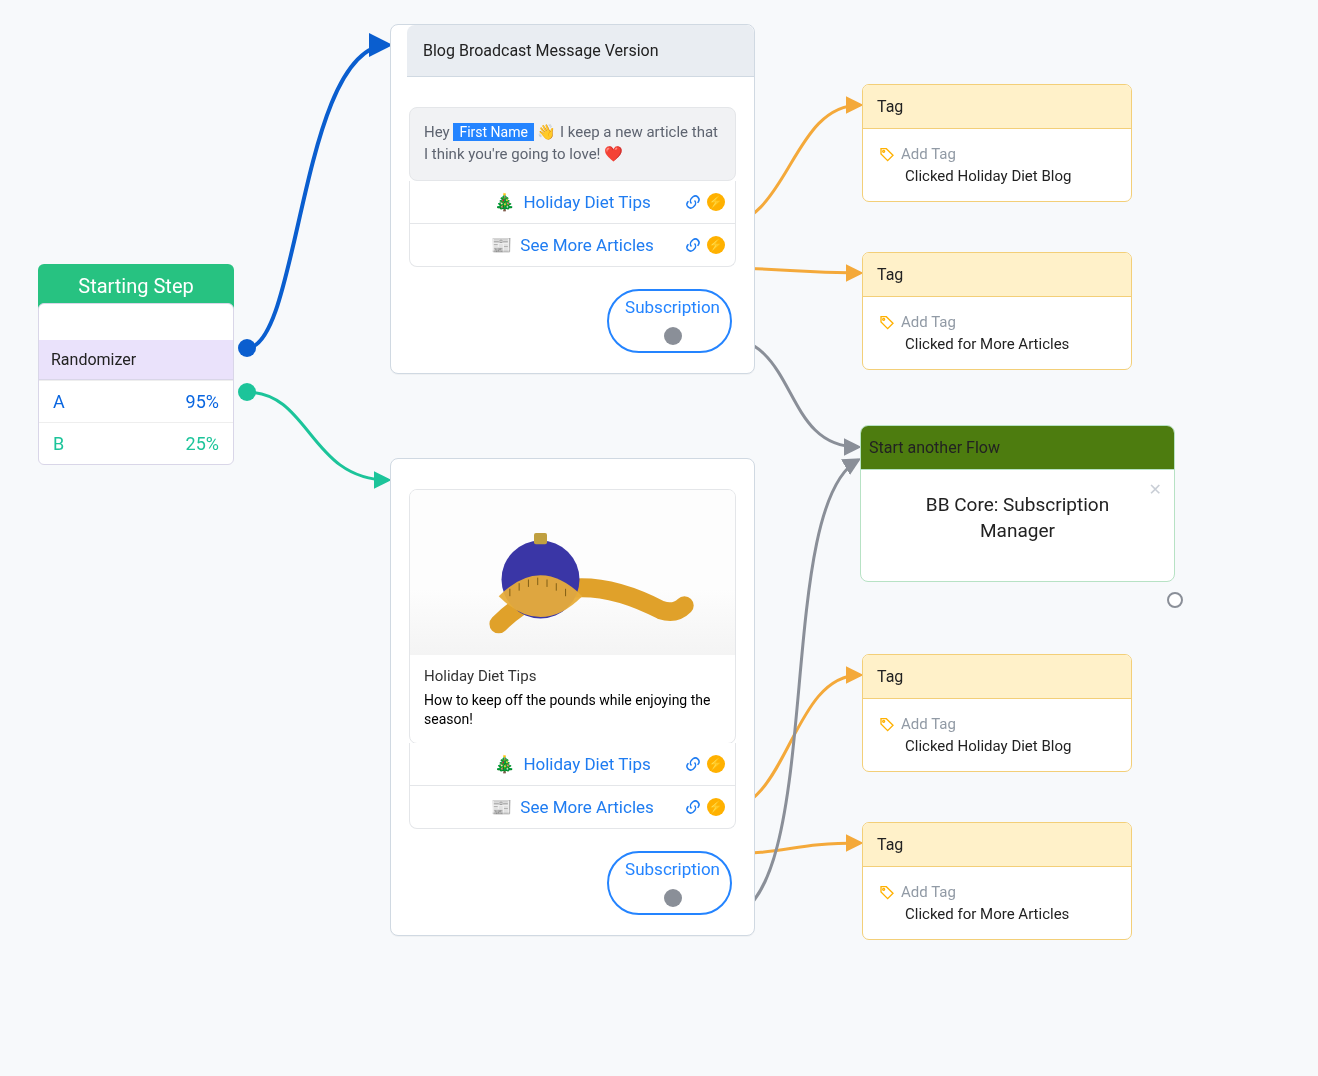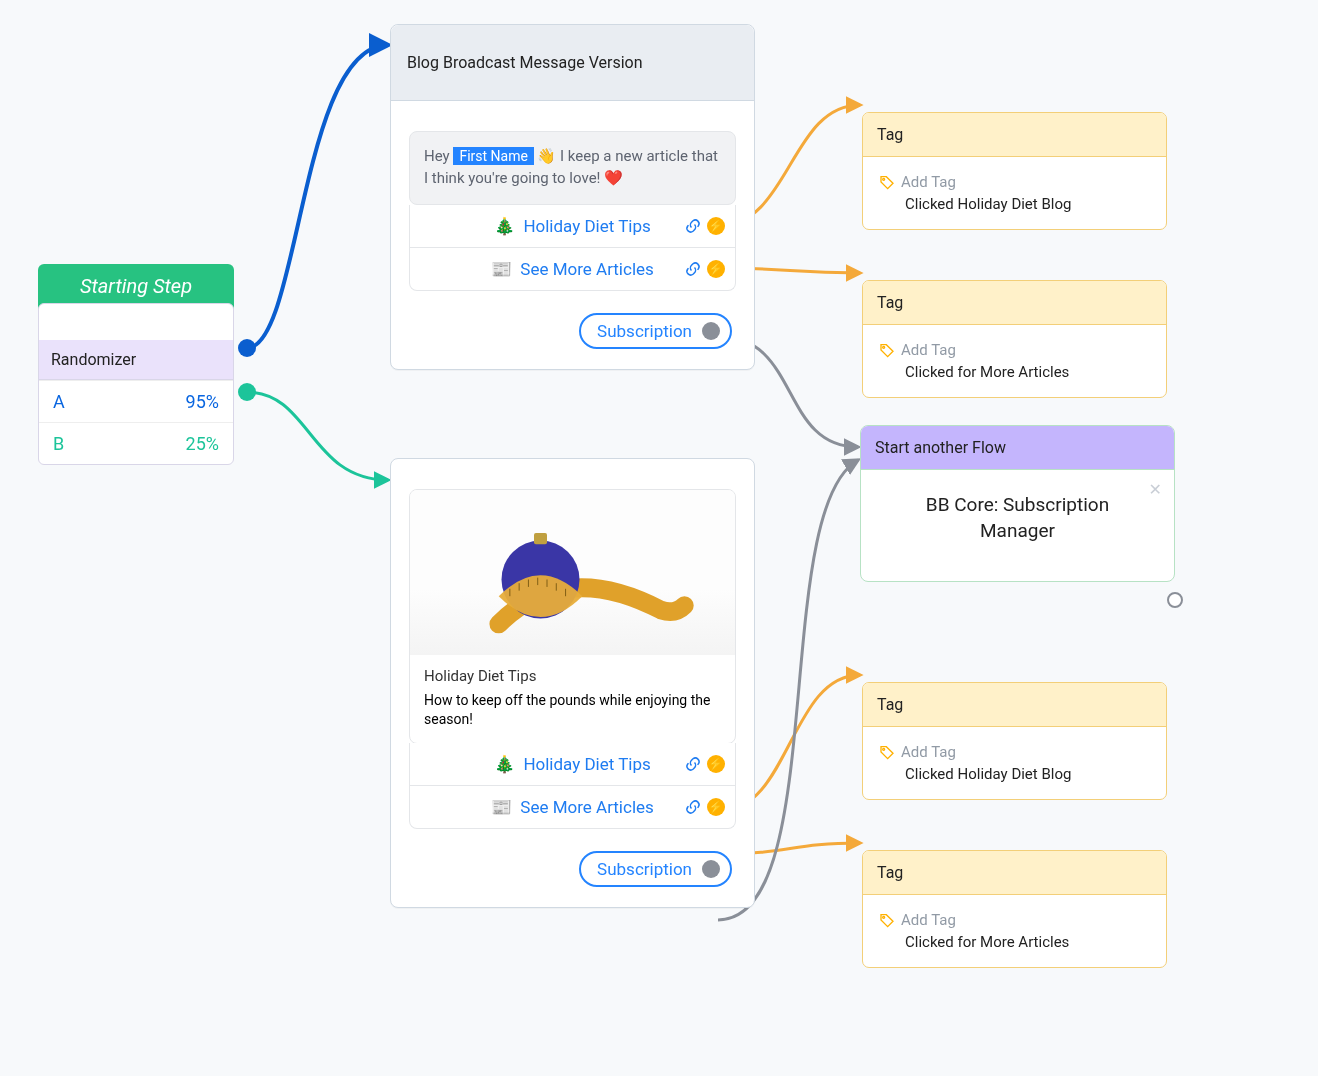--- a/index.html
+++ b/index.html
@@ -29,21 +29,20 @@
     left: 38px; top: 264px;
     width: 196px;
   }
   .starter-pill {
     background: #27c281;
     color: #fff;
     font-size: 20px;
     text-align: center;
     padding: 10px 0 23px 0;
     border-radius: 6px;
-    font-style: italic;
   }
   .randomizer {
     position: relative;
     margin-top: -18px;
     border: 1px solid #d9d6e8;
     border-radius: 6px;
     background: #fff;
     overflow: hidden;
   }
   .randomizer-head {
@@ -71,22 +70,23 @@
     width: 365px;
     border: 1px solid #d0d9e2;
     border-radius: 8px;
     background: #fff;
     box-shadow: 0 1px 0 rgba(0,0,0,.03);
   }
   .msgblock-head {
     background: #e9edf2;
     border-bottom: 1px solid #d0d9e2;
     border-radius: 8px 8px 0 0;
-    padding: 28px 16px;
+    padding: 16px 16px;
     font-size: 16px;
+    margin-left: 16px;
   }
   .msgblock-body { padding: 30px 18px 20px 18px; }
 
   .bubble {
     background: #f1f2f4;
     border: 1px solid #e4e6e9;
     border-radius: 8px;
     padding: 14px;
     font-size: 15px;
     color: #5e6470;
@@ -132,36 +132,36 @@
   .sub-pill {
     display: inline-flex; align-items:center; gap:10px;
     border: 2px solid #2484ff;
     border-radius: 999px;
     color: #2484ff;
     font-size: 17px;
     padding: 6px 10px 6px 16px;
     float: right;
     margin-top: 22px;
     margin-right: 4px;
+    flex-direction: column;
   }
   .sub-dot {
     width: 18px; height:18px; border-radius:50%;
     background:#8a8f98;
   }
   .clearfix::after{content:"";display:block;clear:both;}
 
   
   .tagnode {
     position: absolute;
-    width: 305px;
+    width: 270px;
     border: 1px solid #f3cf78;
     border-radius: 7px;
     background:#fff;
     overflow:hidden;
-    margin-top:28px;
   }
   .tagnode-head {
     background:#fff1c9;
     padding: 12px 14px;
     font-size: 16px;
     border-bottom: 1px solid #f3cf78;
   }
   .tagnode-body { padding: 16px 16px; }
   .tag-line1 { color:#919aa5; font-size:15px; display:flex; align-items:center; gap:6px; }
   .tag-line2 { font-size:15px; margin-left:26px; margin-top:4px; }
@@ -169,22 +169,22 @@
   
   .flownode {
     position: absolute;
     width: 315px;
     border: 1px solid #b7e2c4;
     border-radius: 8px;
     background:#fff;
     overflow:hidden;
   }
   .flownode-head {
-    background:#c4b5fd;
-    padding: 12px 14px;
+    background:#4d7c0f;
+    padding: 12px 8px;
     font-size: 16px;
     border-bottom: 1px solid #b7e2c4;
   }
   .flownode-body { padding: 18px 20px 20px 20px; position:relative; }
   .flownode-title { font-size: 19px; text-align:center; line-height:1.35; margin: 4px 10px 18px 10px; }
   .flownode-btn {
     border: 1px solid #e4e6e9;
     border-radius: 7px;
     text-align:center;
     padding: 12px 0;

